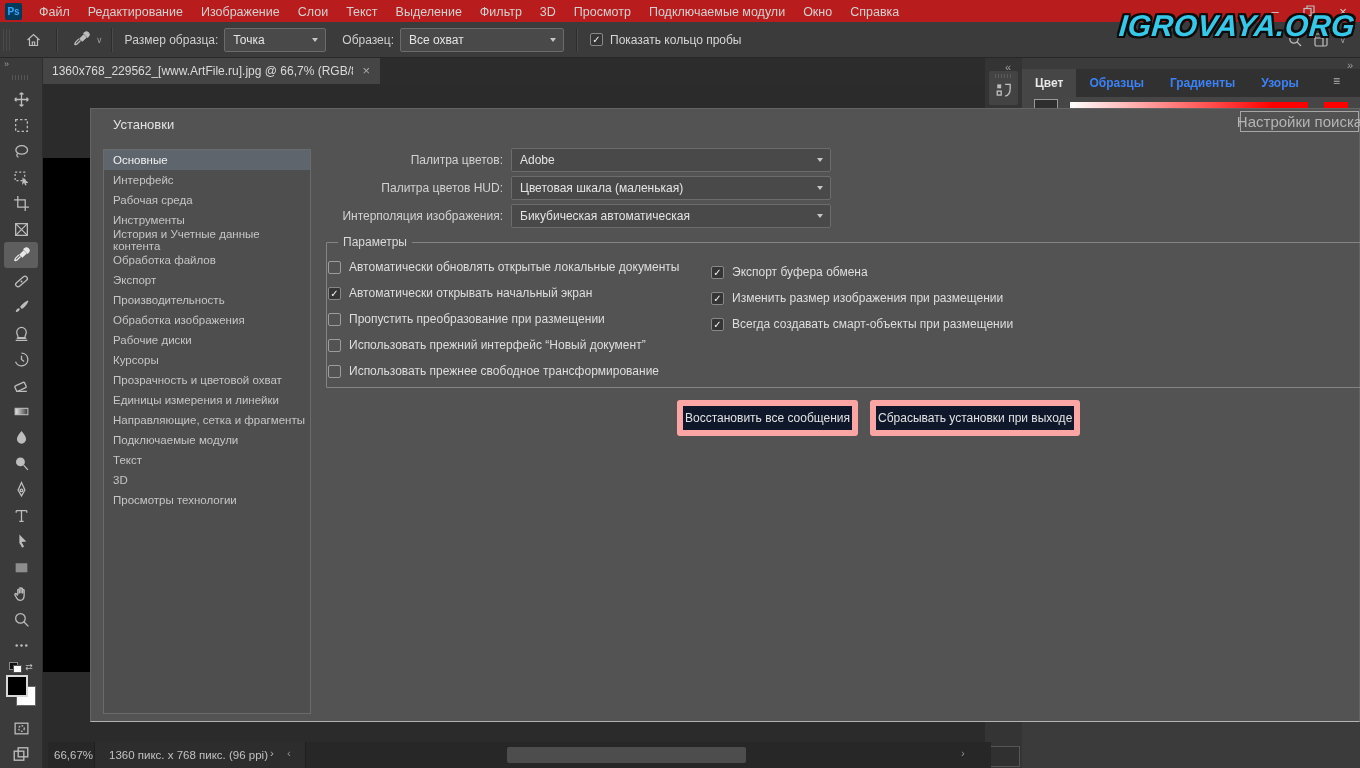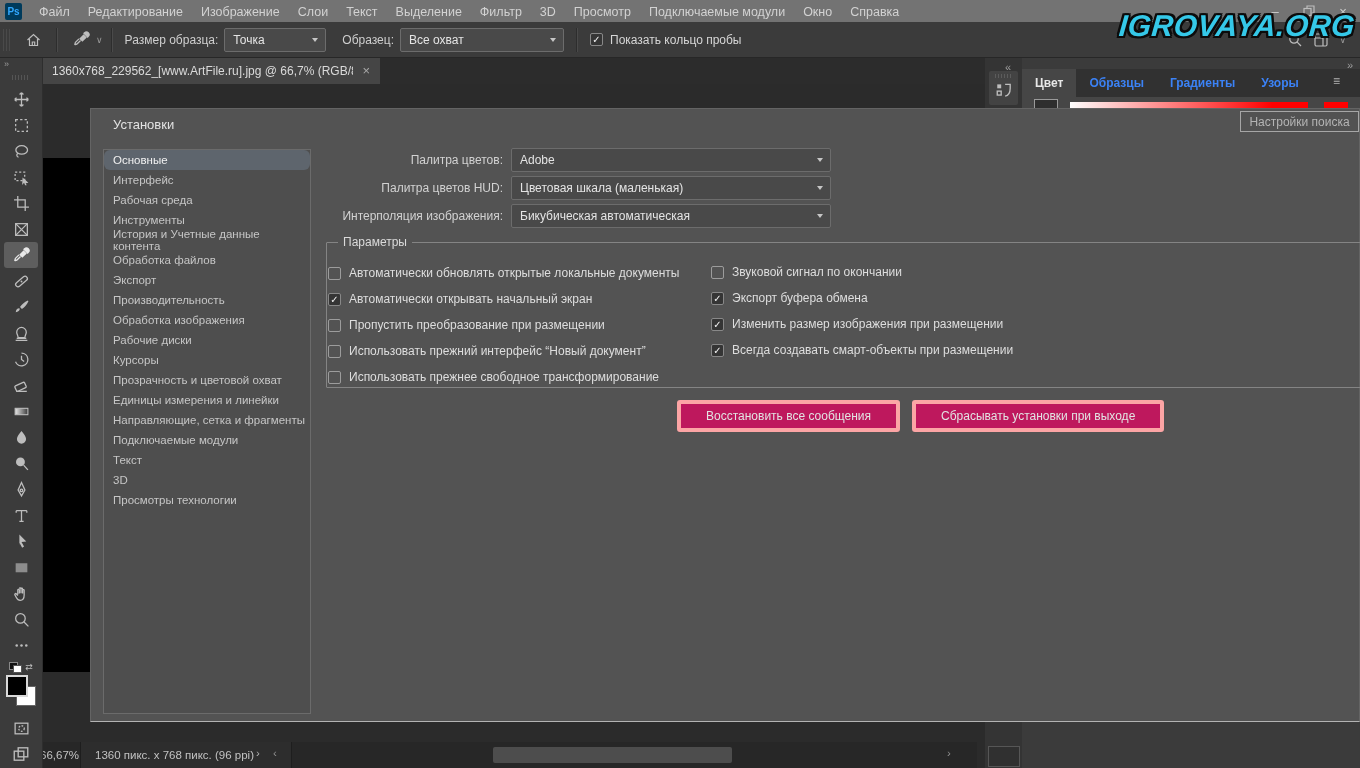--- a/index.html
+++ b/index.html
@@ -1,20 +1,20 @@
 <!DOCTYPE html>
 <html><head>
 <meta charset="utf-8">
 <style>
   html,body{margin:0;padding:0;background:#111;}
   .screen{position:relative;width:1360px;height:768px;overflow:hidden;background:#2b2b2b;
     font-family:"Liberation Sans","DejaVu Sans",sans-serif;color:#d6d6d6;font-size:12px;
     -webkit-font-smoothing:antialiased;}
   
-  .menubar{position:absolute;left:0;top:0;width:1360px;height:22px;background:#737373;
+  .menubar{position:absolute;left:0;top:0;width:1360px;height:22px;background:#b91c1c;
     display:flex;align-items:center;z-index:5;}
   .ps-logo{width:17px;height:17px;margin:0 8px 0 5px;background:#003b5c;color:#31a8ff;
     font-weight:bold;font-size:10px;display:flex;align-items:center;justify-content:center;border-radius:2px;}
   .menus{display:flex;height:100%;}
   .menu-item{padding:12px 9px;display:flex;align-items:center;color:#d2d2d2;font-size:12.5px;cursor:default;}
   .win-controls{margin-left:auto;display:flex;height:100%;}
   .win-btn{width:34px;height:100%;display:flex;align-items:center;justify-content:center;color:#cfcfcf;font-size:13px;}
   
   .optionsbar{position:absolute;left:0;top:22px;width:1360px;height:35px;background:#3b3b3b;
     border-bottom:1px solid #272727;display:flex;align-items:center;z-index:5;}
@@ -82,37 +82,37 @@
   .fx{font-style:italic;color:#9a9a9a;font-size:13px;font-family:"Liberation Serif",serif;}
   .adj{color:#9a9a9a;font-size:13px;}
   .corner-box{position:absolute;left:988px;top:746px;width:30px;height:19px;border:1px solid #565656;background:#303030;z-index:3;}
   
   .dialog{position:absolute;left:90px;top:108px;width:1270px;height:614px;background:#535353;
     border:1px solid #646464;border-bottom:1px solid #b3b3b3;box-sizing:border-box;z-index:10;}
   .dlg-title{position:absolute;left:22px;top:8px;font-size:13px;color:#e2e2e2;}
   .dlg-list{position:absolute;left:12px;top:40px;width:208px;height:565px;background:#4e4e4e;
     border:1px solid #6b6b6b;box-sizing:border-box;overflow:hidden;}
   .sec{height:20px;display:flex;align-items:center;padding-left:9px;font-size:11.5px;color:#c6c6c6;}
-  .sec.active{background:#5e656d;color:#f1f1f1;border-radius:6px;}
+  .sec.active{background:#5e656d;color:#f1f1f1;}
   .frow{position:absolute;left:0;height:22px;display:flex;align-items:center;}
   .frow .flabel{width:412px;text-align:right;padding-right:8px;color:#d2d2d2;}
   .frow .select{width:292px;}
   .groupbox{position:absolute;left:235px;top:133px;width:1120px;height:144px;border:1px solid #848484;border-radius:1px;}
   .gb-legend{position:absolute;left:11px;top:-8px;background:#535353;padding:0 5px;color:#dadada;font-size:12px;}
   .opt-col{position:absolute;display:flex;flex-direction:column;}
   .opt-row{height:26px;display:flex;align-items:center;gap:8px;color:#dedede;font-size:12px;white-space:nowrap;}
   .dlg-buttons{position:absolute;left:586px;top:291px;display:flex;gap:12px;}
-  .btn{height:24px;padding:0 25px;background:#be185d;border:4px solid #fca5a5;border-radius:3px;
+  .btn{height:24px;padding:0 2px;background:#0f172a;border:6px solid #fca5a5;border-radius:3px;
     display:flex;align-items:center;color:#e2e2e2;font-size:12px;white-space:nowrap;}
   
   .tooltip{position:absolute;left:1240px;top:111px;width:119px;height:21px;background:#525252;
     border:1px solid #a6a6a6;box-sizing:border-box;display:flex;align-items:center;justify-content:center;
-    color:#b4b4b4;font-size:12px;z-index:20;white-space:nowrap;}
-  
-  .statusband{position:absolute;left:34px;top:742px;width:943px;height:26px;background:#272727;z-index:3;
+    color:#b4b4b4;font-size:15px;z-index:20;white-space:nowrap;}
+  
+  .statusband{position:absolute;left:48px;top:742px;width:943px;height:26px;background:#272727;z-index:3;
     color:#c2c2c2;font-size:11.5px;}
   .zoom-val{position:absolute;left:6px;top:7px;}
   .doc-info{position:absolute;left:46px;top:0;width:212px;height:26px;background:#2d2d2d;
     border-left:1px solid #1e1e1e;border-right:1px solid #1e1e1e;display:flex;align-items:center;padding-left:14px;box-sizing:border-box;}
   .nav-fwd{position:absolute;left:222px;top:5px;color:#b0b0b0;}
   .scroll-left{position:absolute;left:239px;top:5px;color:#8f8f8f;}
   .hthumb{position:absolute;left:459px;top:5px;width:239px;height:16px;background:#4d4d4d;border-radius:2px;}
   .scroll-right{position:absolute;left:913px;top:5px;color:#8f8f8f;}
   
   .watermark{position:absolute;top:9px;right:5px;z-index:40;font-weight:bold;font-style:italic;
@@ -435,21 +435,21 @@
     <div class="frow" style="top:96px">
       <span class="flabel">Интерполяция изображения:</span>
       <div class="select">
           <span>Бикубическая автоматическая</span>
         </div>
     </div>
 
     <div class="groupbox">
       <div class="gb-legend">Параметры</div>
     </div>
-    <div class="opt-col" style="left:237px;top:151px">
+    <div class="opt-col" style="left:237px;top:145px">
 
     <div class="opt-row">
           <span class="cb"></span>
           <span>Автоматически обновлять открытые локальные документы</span>
         </div>
         <div class="opt-row checked">
           <span class="cb"></span>
           <span>Автоматически открывать начальный экран</span>
         </div>
         <div class="opt-row">
@@ -460,24 +460,20 @@
           <span class="cb"></span>
           <span>Использовать прежний интерфейс “Новый документ”</span>
         </div>
         <div class="opt-row">
           <span class="cb"></span>
           <span>Использовать прежнее свободное трансформирование</span>
         </div>
       </div>
     <div class="opt-col" style="left:620px;top:150px">
 
-    <div class="opt-row">
-          <span class="cb"></span>
-          <span>Звуковой сигнал по окончании</span>
-        </div>
         <div class="opt-row checked">
           <span class="cb"></span>
           <span>Экспорт буфера обмена</span>
         </div>
         <div class="opt-row checked">
           <span class="cb"></span>
           <span>Изменить размер изображения при размещении</span>
         </div>
         <div class="opt-row checked">
           <span class="cb"></span>

